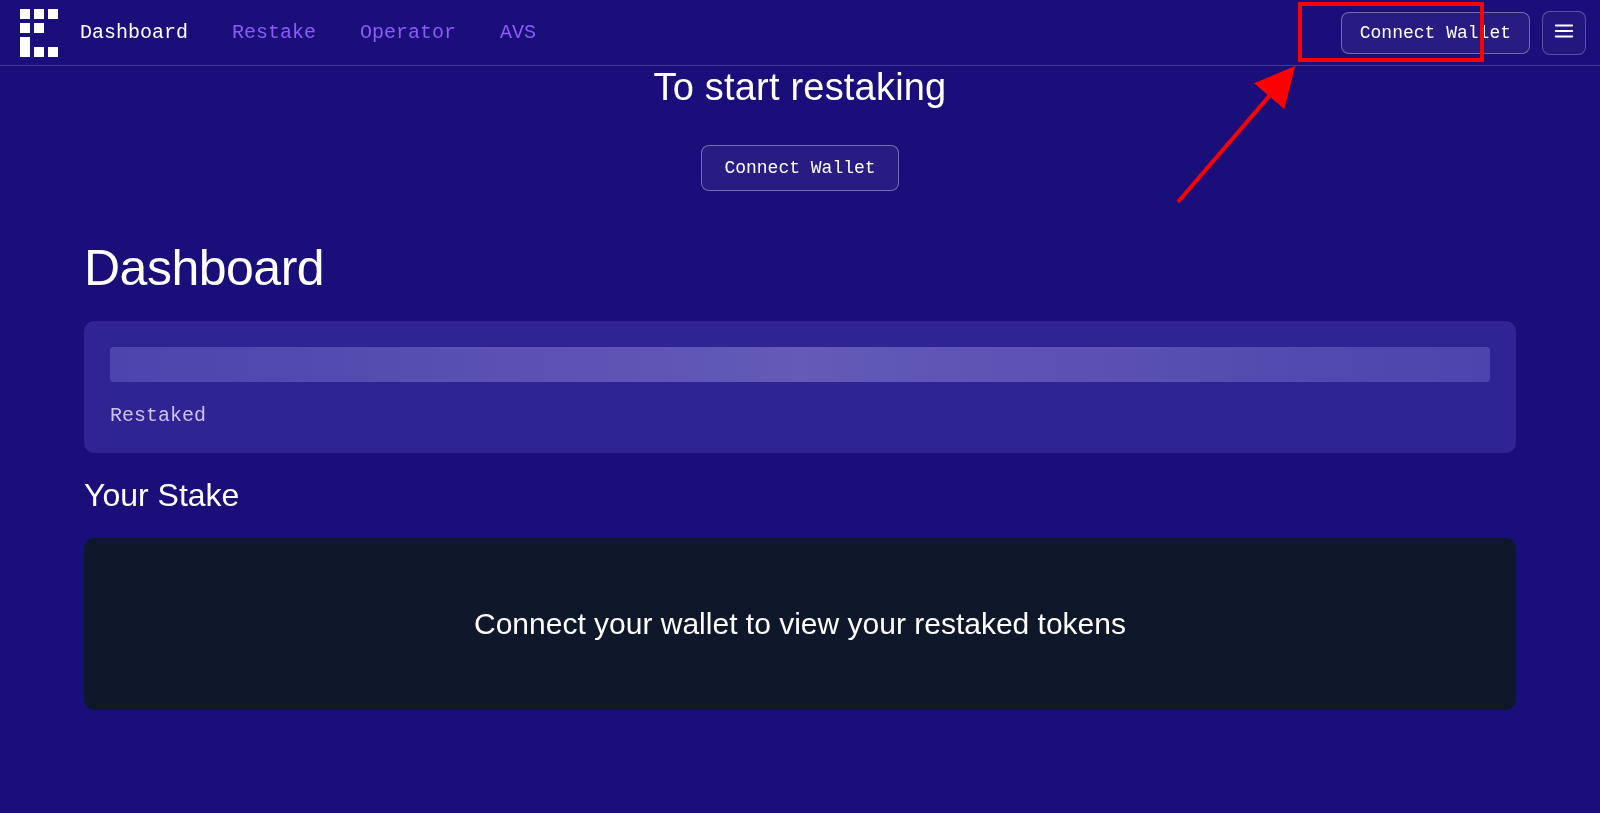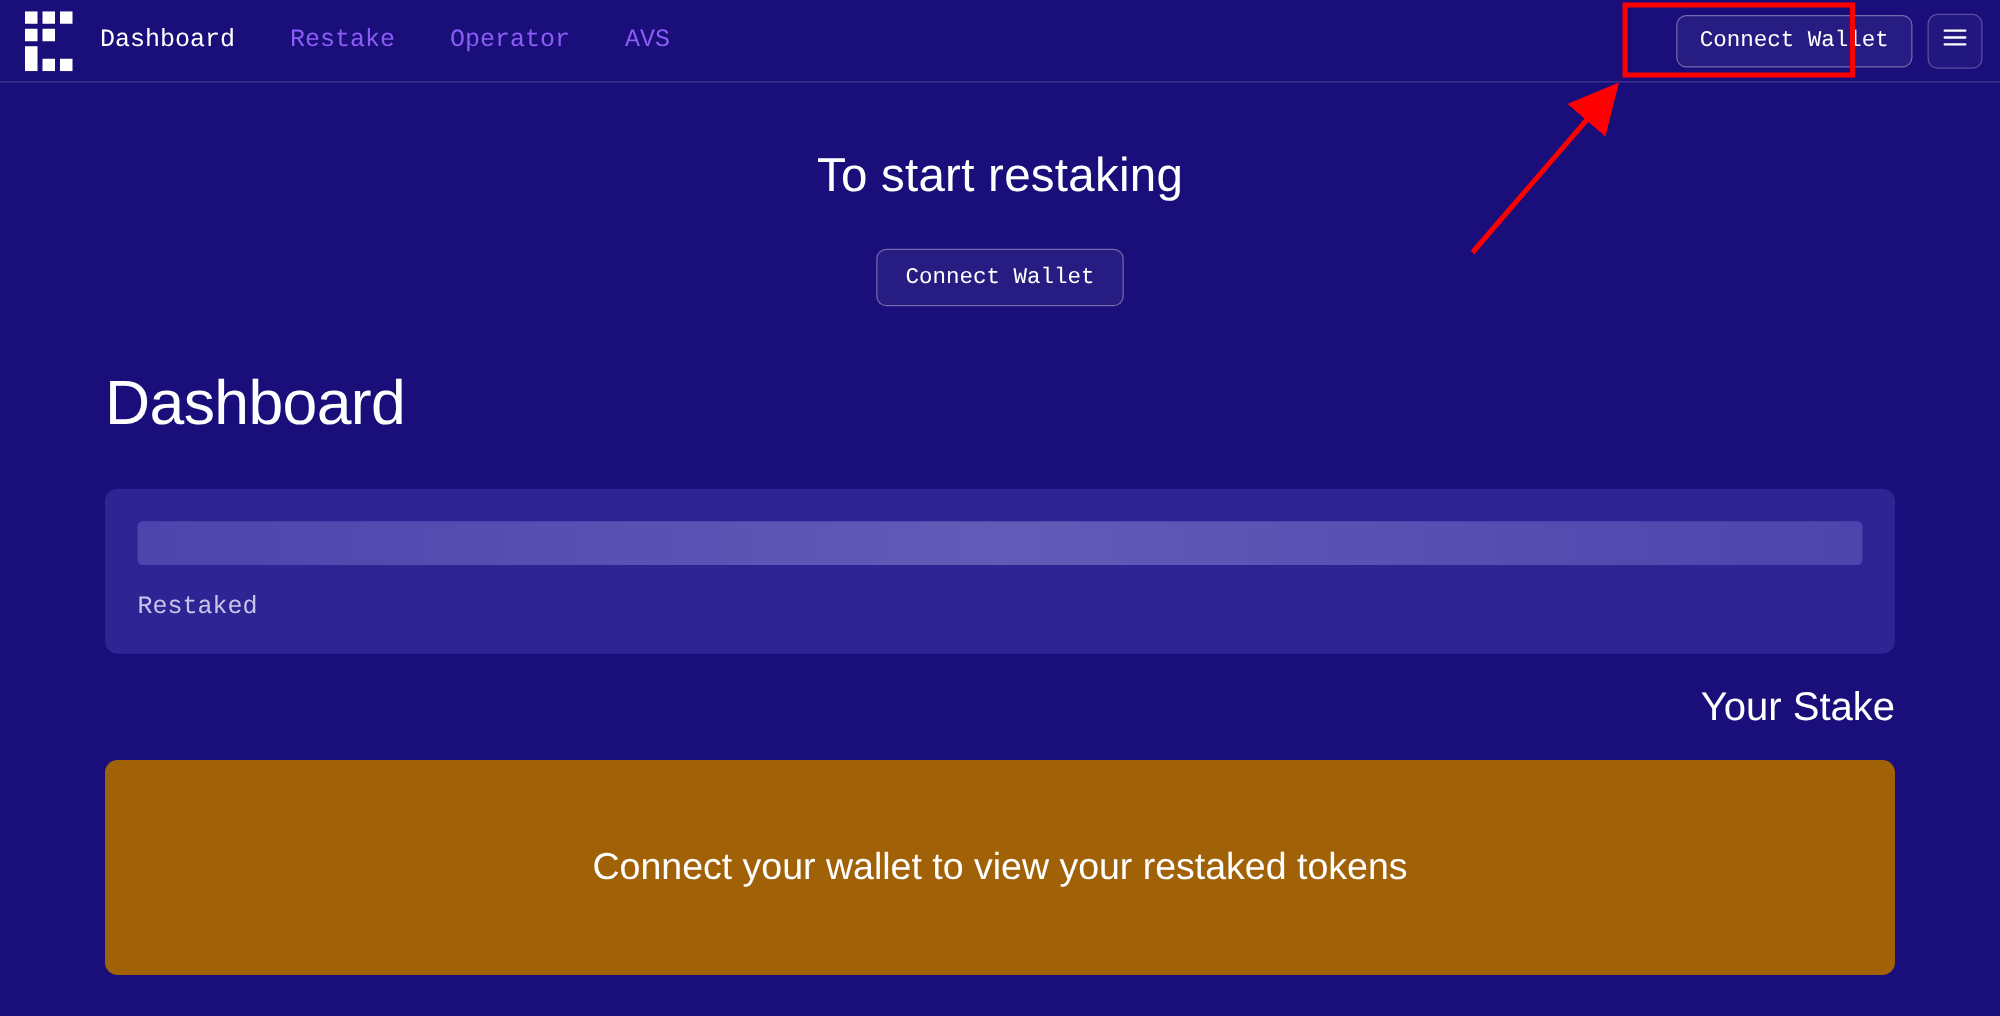--- a/index.html
+++ b/index.html
@@ -76,21 +76,20 @@
   }
   .annot-arrow svg { width: 100%; height: 100%; }
 
   
   .main {
     width: 100%;
     padding: 0 84px;
   }
   .hero {
     text-align: center;
-    margin-top: 54px;
   }
   .hero-title {
     font-size: 38px;
     font-weight: 500;
     letter-spacing: 0.2px;
   }
   .hero-btn {
     display: inline-block;
     margin-top: 36px;
     border: 1px solid rgba(255,255,255,0.35);
@@ -105,27 +104,26 @@
   .section-title {
     font-size: 50px;
     font-weight: 500;
     margin-top: 48px;
     letter-spacing: -0.5px;
   }
   .section-sub {
     font-size: 32px;
     font-weight: 500;
     margin-top: 24px;
-    text-align: right;
   }
 
   .cards {
     display: flex;
     gap: 12px;
-    margin-top: 40px;
+    margin-top: 24px;
   }
   .card {
     flex: 1;
     background: #2e2494;
     border-radius: 10px;
     padding: 26px;
   }
   .skeleton {
     height: 35px;
     border-radius: 4px;
@@ -138,21 +136,21 @@
     position: absolute; inset: 0;
     background: linear-gradient(90deg, rgba(255,255,255,0) 0%, rgba(255,255,255,0.12) 50%, rgba(255,255,255,0) 100%);
   }
   .card-label {
     margin-top: 22px;
     font-size: 20px;
     color: #c9c5ea;
   }
 
   .stake-panel {
-    background: #a16207;
+    background: #0f172a;
     border-radius: 10px;
     margin-top: 24px;
     height: 172px;
     display: flex;
     align-items: center;
     justify-content: center;
   }
   .stake-msg {
     font-size: 30px;
     font-weight: 500;

